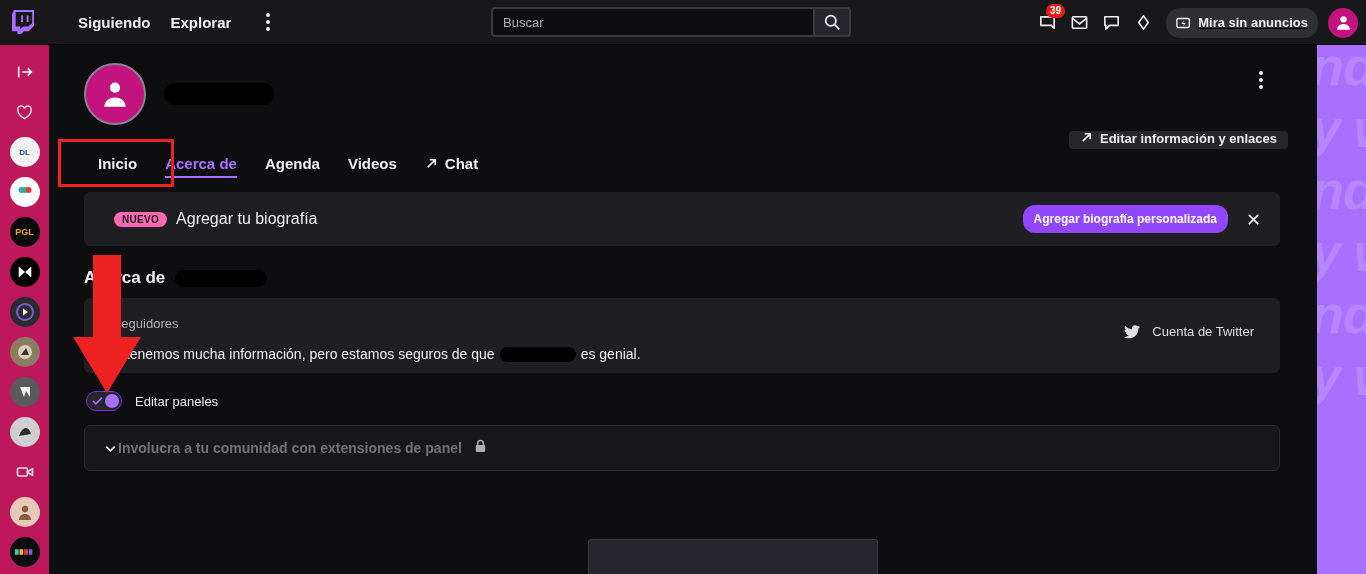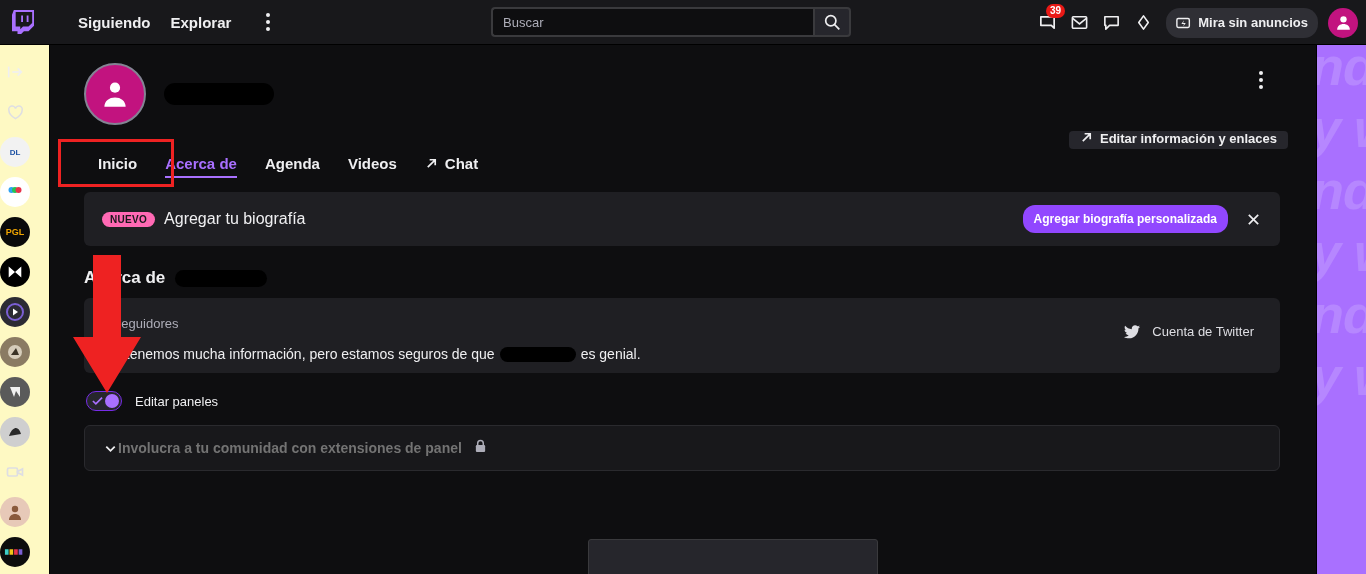--- a/index.html
+++ b/index.html
@@ -43,21 +43,21 @@
   }
   .searchbox::placeholder { color: #adadb8; }
   .searchbtn {
     width: 38px; height: 30px; background: #26262c;
     border: 2px solid #3a3a3d; border-radius: 0 4px 4px 0;
     display: flex; align-items: center; justify-content: center; cursor: pointer;
   }
 
   .topright {
     position: absolute; right: 8px; top: 0; height: 45px;
-    display: flex; align-items: center; gap: 2px;
+    display: flex; align-items: center; gap: 2px; text-decoration: underline;
   }
   .icon-btn {
     width: 30px; height: 30px; border-radius: 4px; cursor: pointer;
     display: flex; align-items: center; justify-content: center; position: relative;
   }
   .badge {
     position: absolute; top: -4px; right: -3px;
     background: #e91916; color: #fff; font-size: 10px; font-weight: bold;
     border-radius: 9px; padding: 1px 4px; min-width: 17px; text-align: center;
     line-height: 12px;
@@ -69,22 +69,22 @@
     cursor: pointer; margin-left: 6px; margin-right: 8px; white-space: nowrap;
   }
   .avatar-top {
     width: 30px; height: 30px; border-radius: 50%; background: #c2137f;
     display: flex; align-items: center; justify-content: center; cursor: pointer;
   }
 
   
   .sidebar {
     position: absolute; left: 0; top: 45px; width: 50px; height: 529px;
-    background: #fef9c3; display: flex; flex-direction: column;
-    align-items: flex-start; padding-top: 12px; gap: 10px;
+    background: #be185d; display: flex; flex-direction: column;
+    align-items: center; padding-top: 12px; gap: 10px;
     border-right: 1px solid #000;
   }
   .side-ic {
     width: 30px; height: 30px; display: flex; align-items: center;
     justify-content: center; cursor: pointer; flex: none;
   }
   .side-av {
     width: 30px; height: 30px; border-radius: 50%; flex: none; cursor: pointer;
     display: flex; align-items: center; justify-content: center;
     font-size: 8px; font-weight: bold; color: #fff; overflow: hidden;
@@ -137,21 +137,21 @@
     display: flex; gap: 7px;
     background: #26262c; color: #efeff1; border-radius: 4px;
     height: 18px; padding: 0 11px; font-size: 13px; font-weight: bold;
     cursor: pointer; white-space: nowrap;
   }
 
   .content { padding: 0 36px 0 34px; margin-top: 6px; }
 
   .bio-banner {
     background: #1f1f23; border-radius: 6px; height: 54px;
-    display: flex; align-items: center; padding: 0 14px 0 18px;
+    display: flex; align-items: center; padding: 0 14px 0 30px;
     margin-top: 8px;
   }
   .nuevo-badge {
     background: #ff69b4; color: #18181b; font-size: 10px; font-weight: bold;
     border-radius: 9px; padding: 2px 8px; margin-right: 9px; letter-spacing: .3px;
   }
   .bio-title { color: #efeff1; font-size: 16px; font-weight: normal; }
   .bio-sub { color: #dedee3; font-size: 13px; margin-left: 7px; }
   .bio-spacer { flex: 1; }
   .purple-btn {

